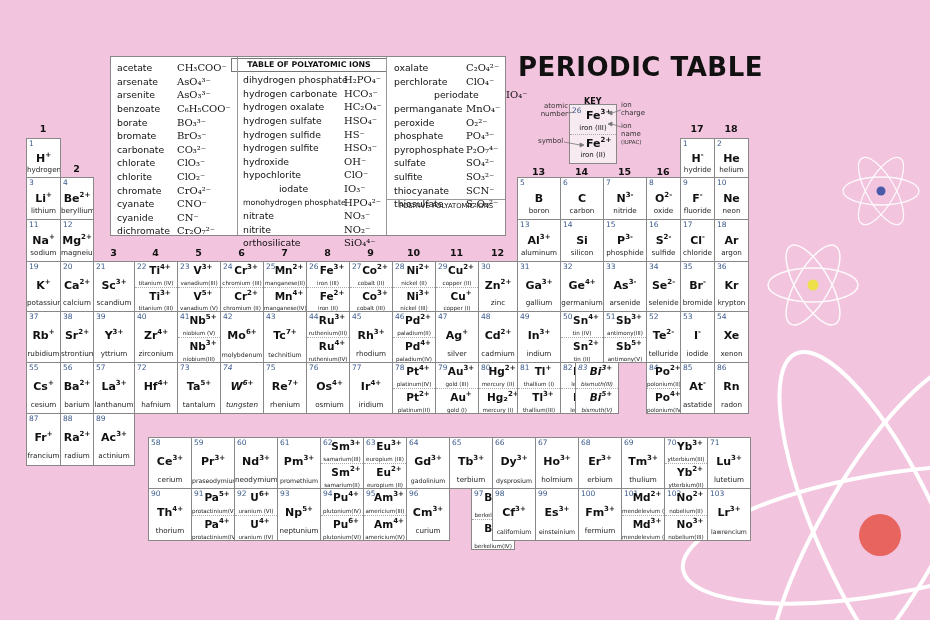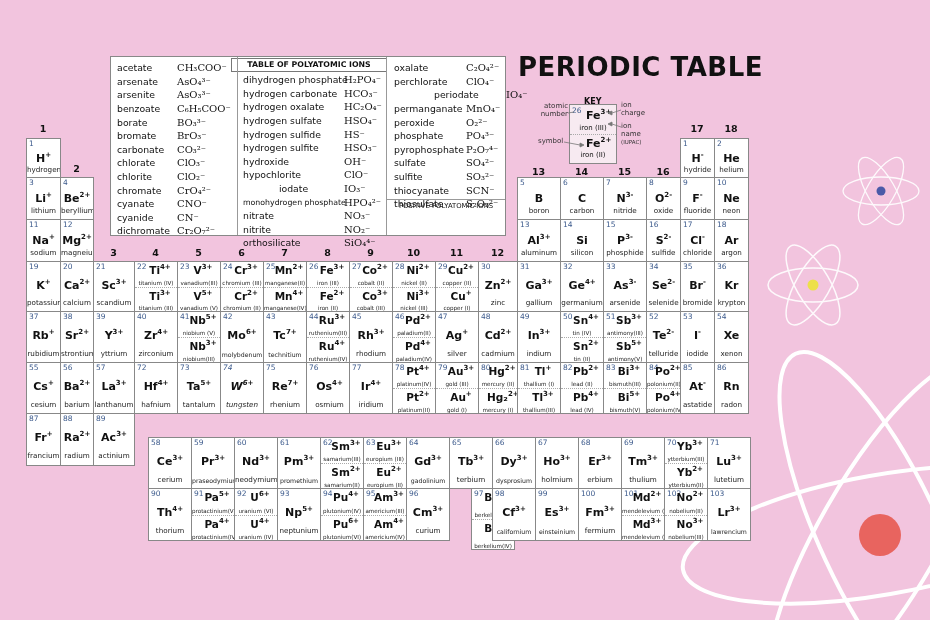--- a/index.html
+++ b/index.html
@@ -713,21 +713,21 @@
       <div class="num">82</div>
       <div class="half top">
         <div class="sym"><span>Pb</span><sup>2+</sup></div>
         <div class="name">lead (II)</div>
       </div>
       <div class="half bot">
         <div class="sym"><span>Pb</span><sup>4+</sup></div>
         <div class="name">lead (IV)</div>
       </div>
     </div>
-    <div class="cell split" style="left: 603px; top: 362px; width: 44px; height: 52px;">
+    <div class="cell split" style="left: 575px; top: 362px; width: 44px; height: 52px; font-style: italic;">
       <div class="num">83</div>
       <div class="half top">
         <div class="sym"><span>Bi</span><sup>3+</sup></div>
         <div class="name">bismuth(III)</div>
       </div>
       <div class="half bot">
         <div class="sym"><span>Bi</span><sup>5+</sup></div>
         <div class="name">bismuth(V)</div>
       </div>
     </div>

